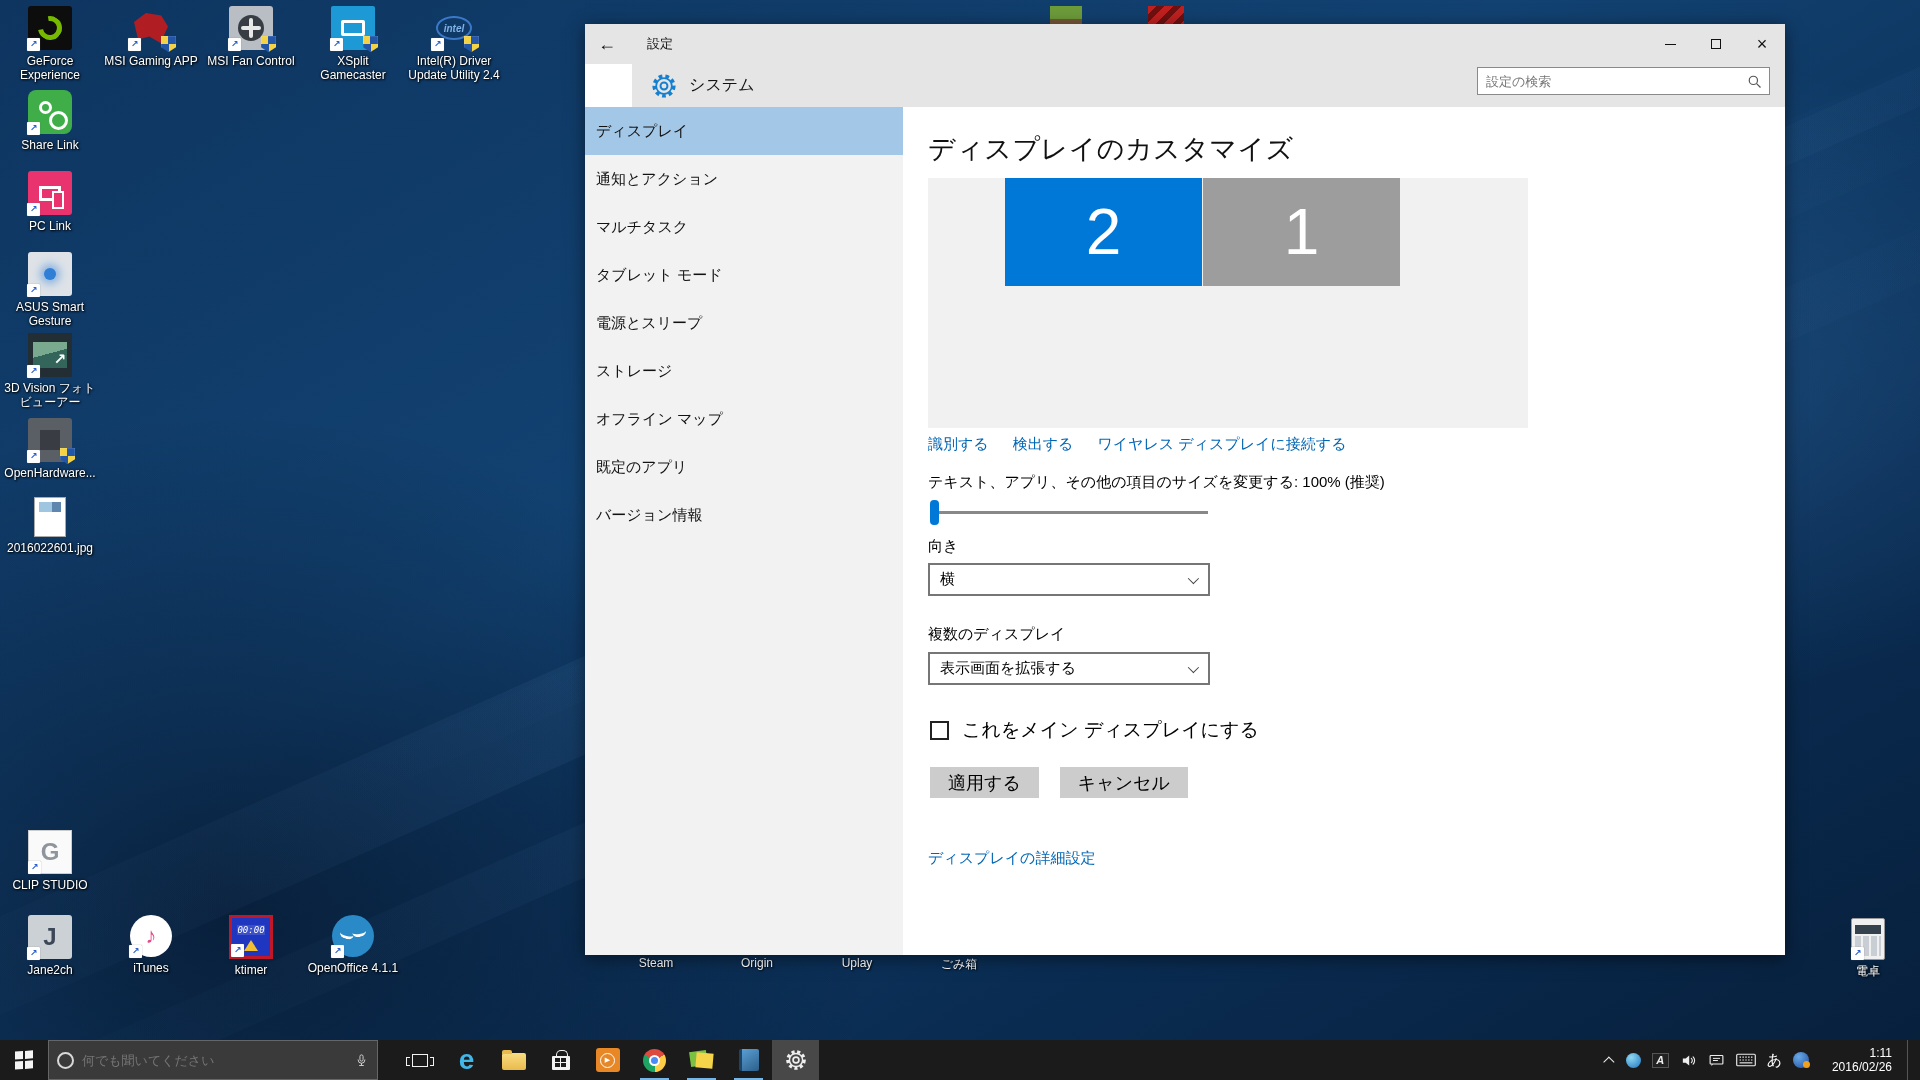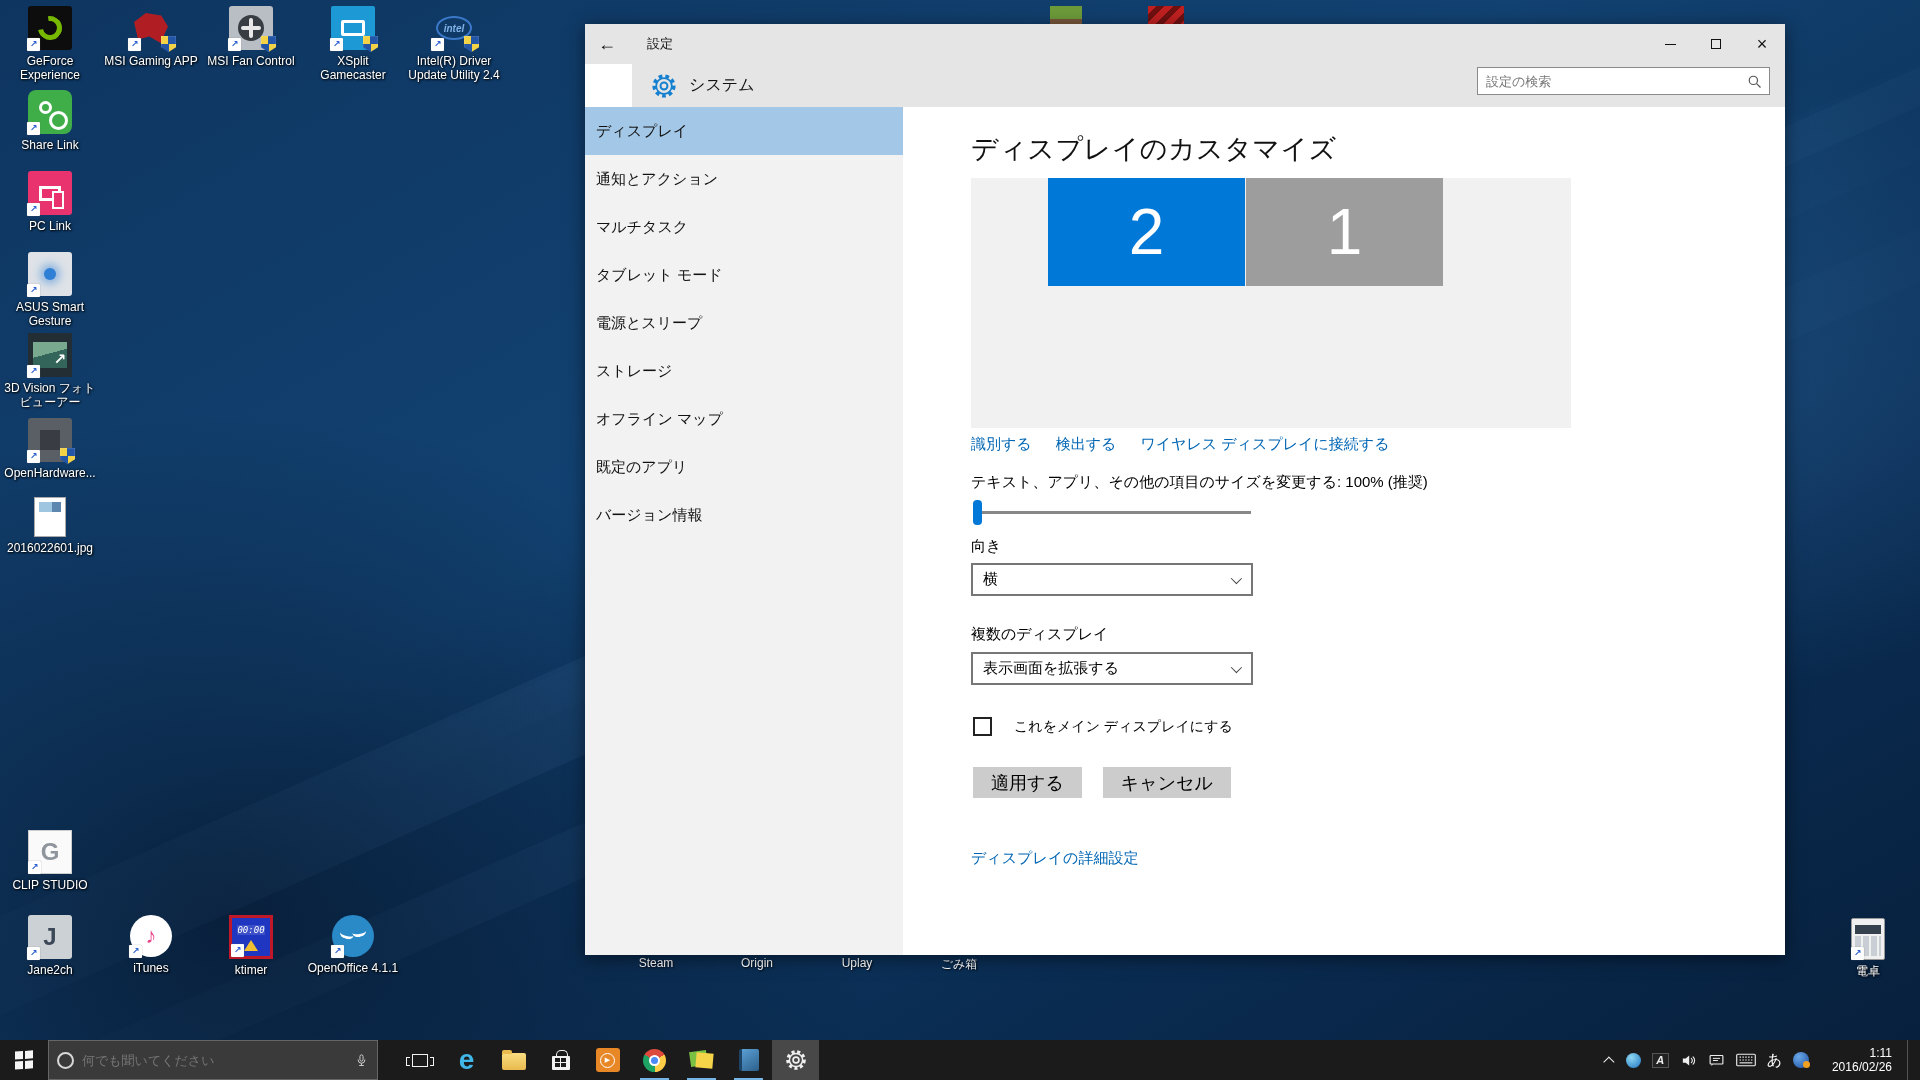--- a/index.html
+++ b/index.html
@@ -120,21 +120,21 @@
   .win-header { height:43px; background:#e5e5e5; display:flex; align-items:center;
     padding-left:19px; gap:12px; position:relative;margin-left:47px; }
   .app-title { font-size:16px; color:#111; }
   .win-search { position:absolute; right:15px; top:3px; width:293px; height:28px;
     border:1px solid #8a8a8a; background:#fff; display:flex; align-items:center; }
   .win-search input { border:none; outline:none; flex:1; font-size:13px; color:#333;
     padding-left:8px; background:transparent;
     font-family:"Liberation Sans","DejaVu Sans",sans-serif; }
   .win-search .mag { padding:0 7px; display:flex; }
 
-  .win-body { display:flex; height:848px;gap:43px; }
+  .win-body { display:flex; height:848px; }
   .sidebar { width:318px; background:#f2f2f2; }
   .side-item { height:48px; display:flex; align-items:center; padding-left:11px;
     font-size:15px; color:#111; }
   .side-item.selected { background:#a3c7e6; }
   .content { flex:1; position:relative; background:#fff; overflow:hidden; }
 
   .page-title { position:absolute; left:25px; top:24px; font-size:27px; font-weight:300;
     color:#111; letter-spacing:.5px; }
   .preview { position:absolute; left:25px; top:71px; width:600px; height:250px;
     background:#f1f1f1; }
@@ -150,21 +150,21 @@
   .slider .thumb { position:absolute; left:0; top:1px; width:9px; height:25px;
     border-radius:4px; background:#0078d7; }
   .field-label { position:absolute; left:25px; font-size:15px; }
   .dropdown { position:absolute; left:25px; width:282px; height:33px; background:#fff;
     border:2px solid #767676; display:flex; align-items:center; padding:0 12px 0 10px; }
   .dropdown .val { flex:1; font-size:15px; }
   .chev { width:8px; height:8px; border-right:1.6px solid #444; border-bottom:1.6px solid #444;
     transform:rotate(45deg) translateY(-2px); }
   .cb-row { position:absolute; left:27px; top:610px; display:flex; align-items:center; }
   .cb-box { width:19px; height:19px; border:2px solid #222; background:#fff; }
-  .cb-label { margin-left:22px; font-size:14px; }
+  .cb-label { margin-left:13px; font-size:19px; }
   .btn-row { position:absolute; left:27px; top:660px; display:flex; gap:21px; }
   .gray-btn { height:31px; min-width:88px; padding:0 16px; background:#cccccc;
     border:2px solid #cccccc; font-size:18px; color:#000; display:flex; align-items:center;
     justify-content:center; font-family:"Liberation Sans","DejaVu Sans",sans-serif; }
   .advanced { position:absolute; left:25px; top:742px; }
 
   
   .taskbar { position:absolute; left:0; bottom:0; width:1920px; height:40px;
     background:#1b1b1c; z-index:20; display:flex; align-items:center; }
   .start { width:48px; height:40px; display:flex; align-items:center; justify-content:center; }

